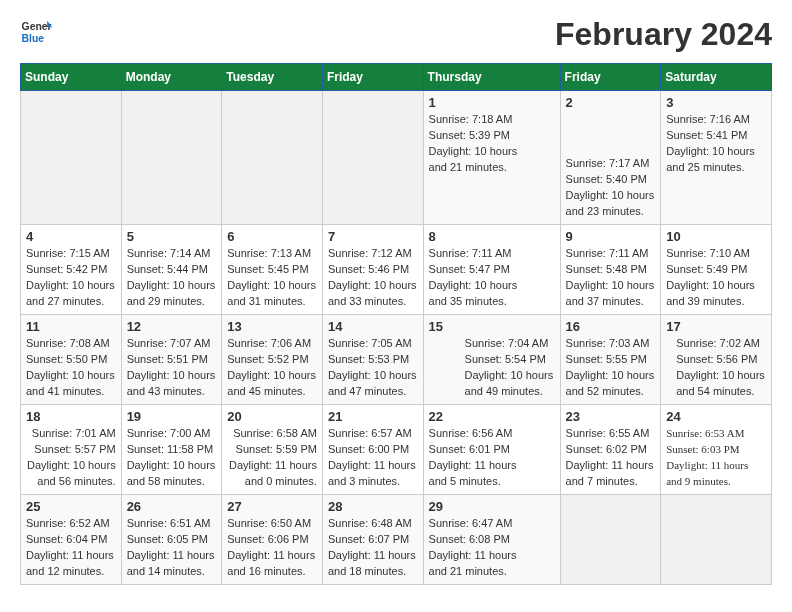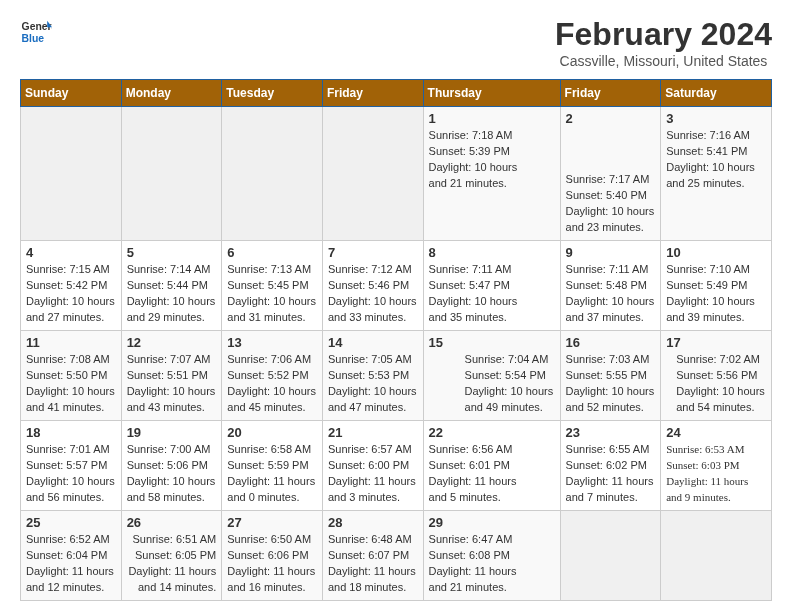--- a/index.html
+++ b/index.html
@@ -19,39 +19,39 @@
     .logo {
       display: flex;
       align-items: center;
       gap: 4px;
     }
     .logo-icon {
       width: 32px;
       height: 32px;
     }
     .title-block {
-      text-align: center;
+      text-align: left;
     }
     .title-block h1 {
       font-size: 32px;
       font-weight: bold;
       color: #333;
     }
     .title-block h2 {
       font-size: 14px;
       font-weight: normal;
       color: #555;
     }
     table {
       width: 100%;
       border-collapse: collapse;
       font-size: 11px;
     }
     thead tr {
-      background-color: #a16207;
+      background-color: #15803d;
       color: #fff;
     }
     thead th {
       padding: 6px 4px;
       text-align: left;
       font-size: 12px;
       font-weight: bold;
       border: 1px solid #2060a0;
     }
     tbody tr {
@@ -90,21 +90,20 @@
   <div class="logo">
     <svg class="logo-icon" viewBox="0 0 40 40" xmlns="http://www.w3.org/2000/svg">
       <text x="2" y="18" font-size="13" font-weight="bold" fill="#333" font-family="Arial">General</text>
       <text x="2" y="32" font-size="13" font-weight="bold" fill="#1a6dc0" font-family="Arial">Blue</text>
       <polygon points="34,6 40,14 34,14" fill="#1a6dc0"></polygon>
     </svg>
 
   </div>
   <div class="title-block">
     <h1>February 2024</h1>
-    <h2>Cassville, Missouri, United States</h2>
   </div>
 </div>
 
 <table>
   <thead>
     <tr>
       <th>Sunday</th>
       <th>Monday</th>
       <th>Tuesday</th>
       <th>Friday</th>
@@ -239,35 +238,35 @@
           <span class="day-number">17</span>
           <div class="day-info" style="white-space: pre-line; margin-left: 10px;">Sunrise: 7:02 AM
 Sunset: 5:56 PM
 Daylight: 10 hours
 and 54 minutes.</div>
         </td>
       </tr>
       <tr>
         <td>
           <span class="day-number">18</span>
-          <div class="day-info" style="white-space: pre-line;">Sunrise: 7:01 AM
+          <div class="day-info" style="white-space: pre-line; text-align: right;">Sunrise: 7:01 AM
 Sunset: 5:57 PM
 Daylight: 10 hours
 and 56 minutes.</div>
         </td>
         <td>
           <span class="day-number">19</span>
           <div class="day-info" style="white-space: pre-line;">Sunrise: 7:00 AM
-Sunset: 5:06 PM
+Sunset: 11:58 PM
 Daylight: 10 hours
 and 58 minutes.</div>
         </td>
         <td>
           <span class="day-number">20</span>
-          <div class="day-info" style="white-space: pre-line;">Sunrise: 6:58 AM
+          <div class="day-info" style="white-space: pre-line; text-align: right;">Sunrise: 6:58 AM
 Sunset: 5:59 PM
 Daylight: 11 hours
 and 0 minutes.</div>
         </td>
         <td>
           <span class="day-number">21</span>
           <div class="day-info" style="white-space: pre-line;">Sunrise: 6:57 AM
 Sunset: 6:00 PM
 Daylight: 11 hours
 and 3 minutes.</div>
@@ -297,21 +296,21 @@
       <tr>
         <td>
           <span class="day-number">25</span>
           <div class="day-info" style="white-space: pre-line;">Sunrise: 6:52 AM
 Sunset: 6:04 PM
 Daylight: 11 hours
 and 12 minutes.</div>
         </td>
         <td>
           <span class="day-number">26</span>
-          <div class="day-info" style="white-space: pre-line; text-align: right;">Sunrise: 6:51 AM
+          <div class="day-info" style="white-space: pre-line;">Sunrise: 6:51 AM
 Sunset: 6:05 PM
 Daylight: 11 hours
 and 14 minutes.</div>
         </td>
         <td>
           <span class="day-number">27</span>
           <div class="day-info" style="white-space: pre-line;">Sunrise: 6:50 AM
 Sunset: 6:06 PM
 Daylight: 11 hours
 and 16 minutes.</div>

